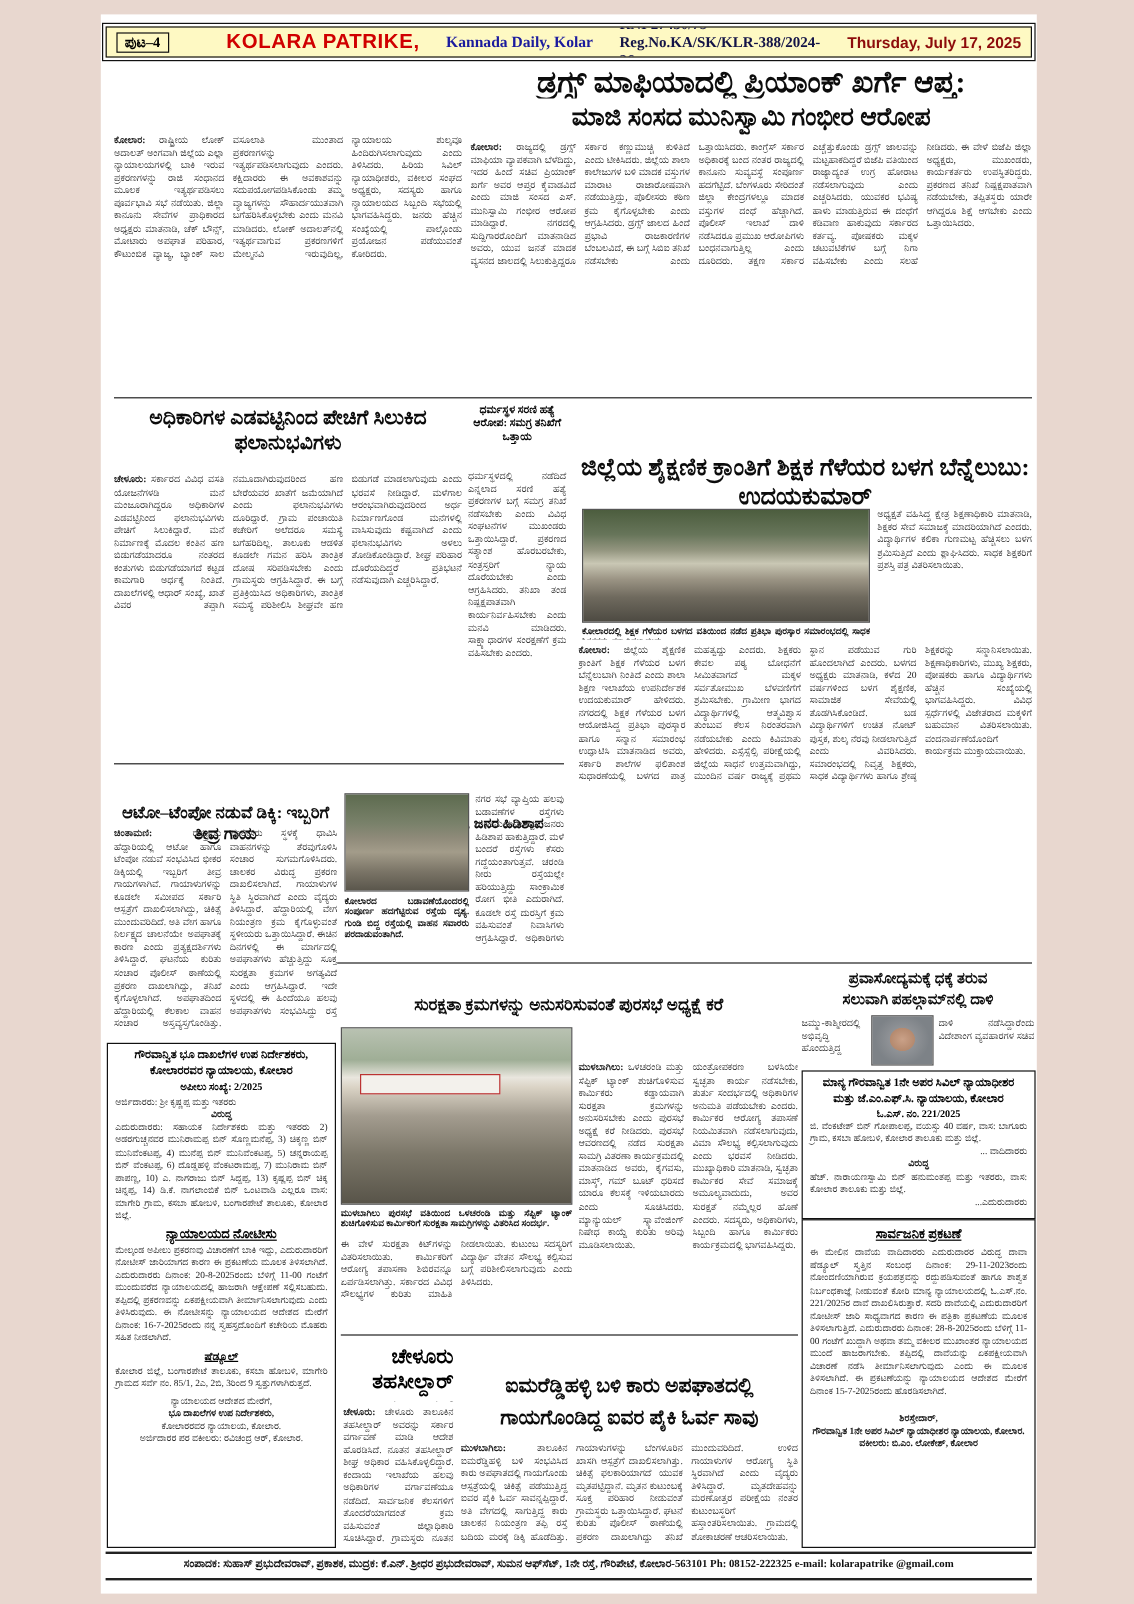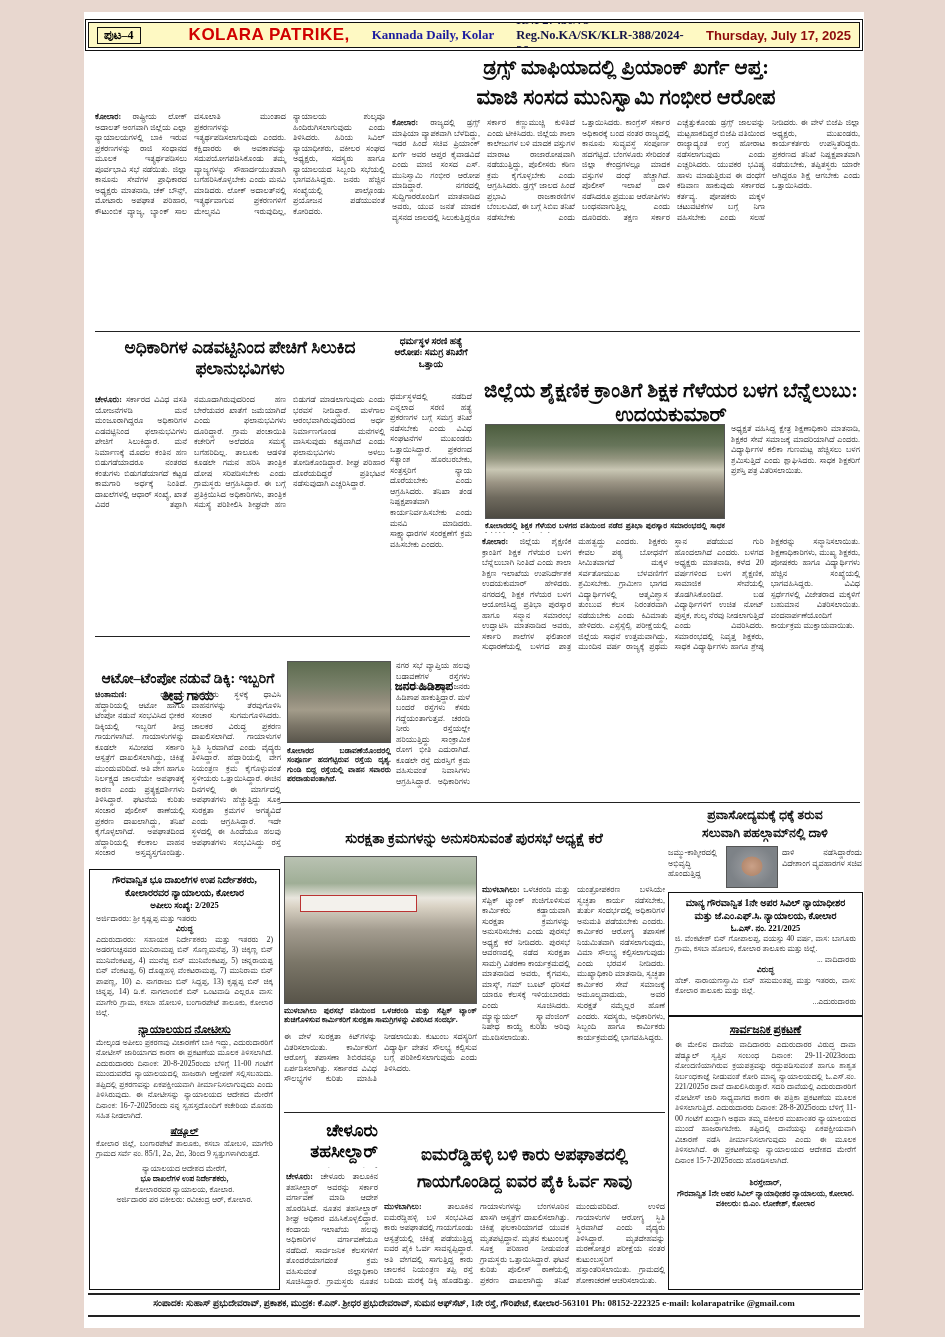--- a/index.html
+++ b/index.html
@@ -42,21 +42,21 @@
     <span class="tagline" style="color:#1b1b9e;">Kannada Daily, Kolar</span>
     <span class="rni">RNI 27430/75 Reg.No.KA/SK/KLR-388/2024-26</span>
     <span class="mdate" style="color:#8d0b0b;">Thursday, July 17, 2025</span>
   </div>
 
   <div class="abs body-txt" style="left:95px;top:112px;width:290px;height:216px;column-count:3;">
     <span class="lead">ಕೋಲಾರ: </span>
     <span>ರಾಷ್ಟ್ರೀಯ ಲೋಕ್ ಅದಾಲತ್ ಅಂಗವಾಗಿ ಜಿಲ್ಲೆಯ ಎಲ್ಲಾ ನ್ಯಾಯಾಲಯಗಳಲ್ಲಿ ಬಾಕಿ ಇರುವ ಪ್ರಕರಣಗಳನ್ನು ರಾಜಿ ಸಂಧಾನದ ಮೂಲಕ ಇತ್ಯರ್ಥಪಡಿಸಲು ಪೂರ್ವಭಾವಿ ಸಭೆ ನಡೆಯಿತು. ಜಿಲ್ಲಾ ಕಾನೂನು ಸೇವೆಗಳ ಪ್ರಾಧಿಕಾರದ ಅಧ್ಯಕ್ಷರು ಮಾತನಾಡಿ, ಚೆಕ್ ಬೌನ್ಸ್, ಮೋಟಾರು ಅಪಘಾತ ಪರಿಹಾರ, ಕೌಟುಂಬಿಕ ವ್ಯಾಜ್ಯ, ಬ್ಯಾಂಕ್ ಸಾಲ ವಸೂಲಾತಿ ಮುಂತಾದ ಪ್ರಕರಣಗಳನ್ನು ಇತ್ಯರ್ಥಪಡಿಸಲಾಗುವುದು ಎಂದರು. ಕಕ್ಷಿದಾರರು ಈ ಅವಕಾಶವನ್ನು ಸದುಪಯೋಗಪಡಿಸಿಕೊಂಡು ತಮ್ಮ ವ್ಯಾಜ್ಯಗಳನ್ನು ಸೌಹಾರ್ದಯುತವಾಗಿ ಬಗೆಹರಿಸಿಕೊಳ್ಳಬೇಕು ಎಂದು ಮನವಿ ಮಾಡಿದರು. ಲೋಕ್ ಅದಾಲತ್‌ನಲ್ಲಿ ಇತ್ಯರ್ಥವಾಗುವ ಪ್ರಕರಣಗಳಿಗೆ ಮೇಲ್ಮನವಿ ಇರುವುದಿಲ್ಲ, ನ್ಯಾಯಾಲಯ ಶುಲ್ಕವೂ ಹಿಂದಿರುಗಿಸಲಾಗುವುದು ಎಂದು ತಿಳಿಸಿದರು. ಹಿರಿಯ ಸಿವಿಲ್ ನ್ಯಾಯಾಧೀಶರು, ವಕೀಲರ ಸಂಘದ ಅಧ್ಯಕ್ಷರು, ಸದಸ್ಯರು ಹಾಗೂ ನ್ಯಾಯಾಲಯದ ಸಿಬ್ಬಂದಿ ಸಭೆಯಲ್ಲಿ ಭಾಗವಹಿಸಿದ್ದರು. ಜನರು ಹೆಚ್ಚಿನ ಸಂಖ್ಯೆಯಲ್ಲಿ ಪಾಲ್ಗೊಂಡು ಪ್ರಯೋಜನ ಪಡೆಯುವಂತೆ ಕೋರಿದರು.</span>
   </div>
 
-  <div class="abs hl" style="left:392px;top:55px;width:468px;height:27px;font-size:20px;">ಡ್ರಗ್ಸ್ ಮಾಫಿಯಾದಲ್ಲಿ ಪ್ರಿಯಾಂಕ್ ಖರ್ಗೆ ಆಪ್ತ:</div>
+  <div class="abs hl" style="left:392px;top:55px;width:468px;height:27px;font-size:25px;">ಡ್ರಗ್ಸ್ ಮಾಫಿಯಾದಲ್ಲಿ ಪ್ರಿಯಾಂಕ್ ಖರ್ಗೆ ಆಪ್ತ:</div>
   <div class="abs hl" style="left:392px;top:85px;width:468px;height:27px;font-size:21px;">ಮಾಜಿ ಸಂಸದ ಮುನಿಸ್ವಾಮಿ ಗಂಭೀರ ಆರೋಪ</div>
   <div class="abs body-txt" style="left:392px;top:118px;width:468px;height:210px;column-count:5;">
     <span class="lead">ಕೋಲಾರ: </span>
     <span>ರಾಜ್ಯದಲ್ಲಿ ಡ್ರಗ್ಸ್ ಮಾಫಿಯಾ ವ್ಯಾಪಕವಾಗಿ ಬೆಳೆದಿದ್ದು, ಇದರ ಹಿಂದೆ ಸಚಿವ ಪ್ರಿಯಾಂಕ್ ಖರ್ಗೆ ಅವರ ಆಪ್ತರ ಕೈವಾಡವಿದೆ ಎಂದು ಮಾಜಿ ಸಂಸದ ಎಸ್. ಮುನಿಸ್ವಾಮಿ ಗಂಭೀರ ಆರೋಪ ಮಾಡಿದ್ದಾರೆ. ನಗರದಲ್ಲಿ ಸುದ್ದಿಗಾರರೊಂದಿಗೆ ಮಾತನಾಡಿದ ಅವರು, ಯುವ ಜನತೆ ಮಾದಕ ವ್ಯಸನದ ಜಾಲದಲ್ಲಿ ಸಿಲುಕುತ್ತಿದ್ದರೂ ಸರ್ಕಾರ ಕಣ್ಣುಮುಚ್ಚಿ ಕುಳಿತಿದೆ ಎಂದು ಟೀಕಿಸಿದರು. ಜಿಲ್ಲೆಯ ಶಾಲಾ ಕಾಲೇಜುಗಳ ಬಳಿ ಮಾದಕ ವಸ್ತುಗಳ ಮಾರಾಟ ರಾಜಾರೋಷವಾಗಿ ನಡೆಯುತ್ತಿದ್ದು, ಪೊಲೀಸರು ಕಠಿಣ ಕ್ರಮ ಕೈಗೊಳ್ಳಬೇಕು ಎಂದು ಆಗ್ರಹಿಸಿದರು. ಡ್ರಗ್ಸ್ ಜಾಲದ ಹಿಂದೆ ಪ್ರಭಾವಿ ರಾಜಕಾರಣಿಗಳ ಬೆಂಬಲವಿದೆ, ಈ ಬಗ್ಗೆ ಸಿಬಿಐ ತನಿಖೆ ನಡೆಸಬೇಕು ಎಂದು ಒತ್ತಾಯಿಸಿದರು. ಕಾಂಗ್ರೆಸ್ ಸರ್ಕಾರ ಅಧಿಕಾರಕ್ಕೆ ಬಂದ ನಂತರ ರಾಜ್ಯದಲ್ಲಿ ಕಾನೂನು ಸುವ್ಯವಸ್ಥೆ ಸಂಪೂರ್ಣ ಹದಗೆಟ್ಟಿದೆ. ಬೆಂಗಳೂರು ಸೇರಿದಂತೆ ಜಿಲ್ಲಾ ಕೇಂದ್ರಗಳಲ್ಲೂ ಮಾದಕ ವಸ್ತುಗಳ ದಂಧೆ ಹೆಚ್ಚಾಗಿದೆ. ಪೊಲೀಸ್ ಇಲಾಖೆ ದಾಳಿ ನಡೆಸಿದರೂ ಪ್ರಮುಖ ಆರೋಪಿಗಳು ಬಂಧನವಾಗುತ್ತಿಲ್ಲ ಎಂದು ದೂರಿದರು. ತಕ್ಷಣ ಸರ್ಕಾರ ಎಚ್ಚೆತ್ತುಕೊಂಡು ಡ್ರಗ್ಸ್ ಜಾಲವನ್ನು ಮಟ್ಟಹಾಕದಿದ್ದರೆ ಬಿಜೆಪಿ ವತಿಯಿಂದ ರಾಜ್ಯಾದ್ಯಂತ ಉಗ್ರ ಹೋರಾಟ ನಡೆಸಲಾಗುವುದು ಎಂದು ಎಚ್ಚರಿಸಿದರು. ಯುವಕರ ಭವಿಷ್ಯ ಹಾಳು ಮಾಡುತ್ತಿರುವ ಈ ದಂಧೆಗೆ ಕಡಿವಾಣ ಹಾಕುವುದು ಸರ್ಕಾರದ ಕರ್ತವ್ಯ. ಪೋಷಕರು ಮಕ್ಕಳ ಚಟುವಟಿಕೆಗಳ ಬಗ್ಗೆ ನಿಗಾ ವಹಿಸಬೇಕು ಎಂದು ಸಲಹೆ ನೀಡಿದರು. ಈ ವೇಳೆ ಬಿಜೆಪಿ ಜಿಲ್ಲಾ ಅಧ್ಯಕ್ಷರು, ಮುಖಂಡರು, ಕಾರ್ಯಕರ್ತರು ಉಪಸ್ಥಿತರಿದ್ದರು. ಪ್ರಕರಣದ ತನಿಖೆ ನಿಷ್ಪಕ್ಷಪಾತವಾಗಿ ನಡೆಯಬೇಕು, ತಪ್ಪಿತಸ್ಥರು ಯಾರೇ ಆಗಿದ್ದರೂ ಶಿಕ್ಷೆ ಆಗಬೇಕು ಎಂದು ಒತ್ತಾಯಿಸಿದರು.</span>
   </div>
 
   <div class="abs rule" style="left:95px;top:331px;width:765px;height:1px;"></div>
 
   <div class="abs hl" style="left:95px;top:338px;width:290px;height:50px;font-size:17px;">ಅಧಿಕಾರಿಗಳ ಎಡವಟ್ಟಿನಿಂದ ಪೇಚಿಗೆ ಸಿಲುಕಿದ ಫಲಾನುಭವಿಗಳು</div>
   <div class="abs body-txt" style="left:95px;top:395px;width:290px;height:237px;column-count:3;">

